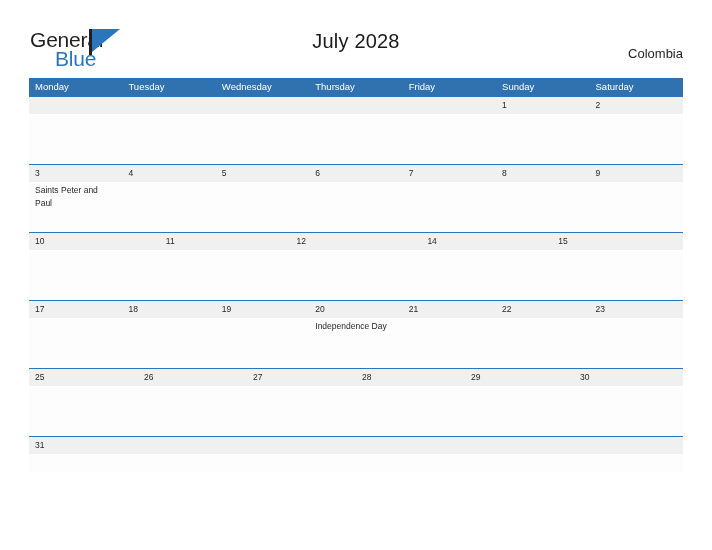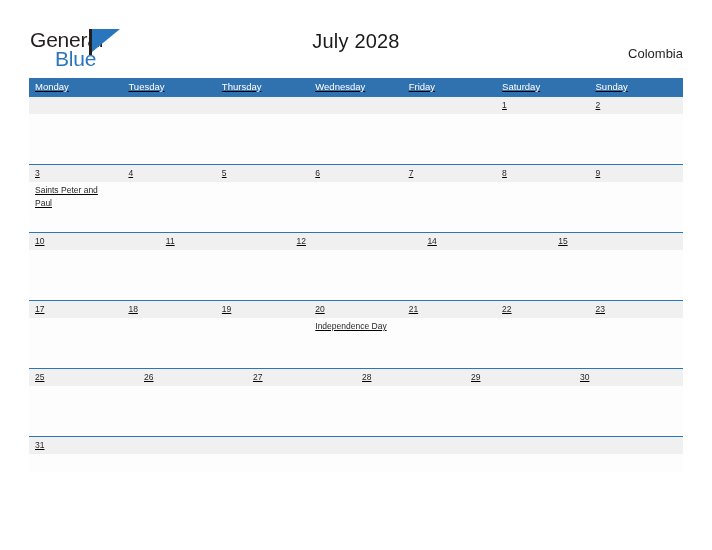--- a/index.html
+++ b/index.html
@@ -89,21 +89,20 @@
     font-size: 13px;
     color: #231f20;
   }
 
   
   .calendar {
     position: absolute;
     left: 29px;
     top: 78px;
     width: 654px;
-    text-decoration: underline;
   }
   .dow-row {
     display: flex;
     width: 100%;
     background: #3071b0;
     height: 18px;
   }
   .dow {
     flex: 1 1 0;
     color: #ffffff;
@@ -179,25 +178,25 @@
     <div class="title">July 2028</div>
 
     <div class="country">Colombia</div>
 
   </div>
 
   <div class="calendar">
     <div class="dow-row" id="dow-row">
         <div class="dow">Monday</div>
         <div class="dow">Tuesday</div>
+        <div class="dow">Wednesday</div>
         <div class="dow">Thursday</div>
-        <div class="dow">Wednesday</div>
         <div class="dow">Friday</div>
+        <div class="dow">Sunday</div>
         <div class="dow">Saturday</div>
-        <div class="dow">Sunday</div>
       </div>
     <div id="weeks-container">
         <div class="week">
           <div class="week-graystrip">
             <div class="strip-cell">
               <div class="daynum blank"></div>
             </div>
             <div class="strip-cell">
               <div class="daynum blank"></div>
             </div>

